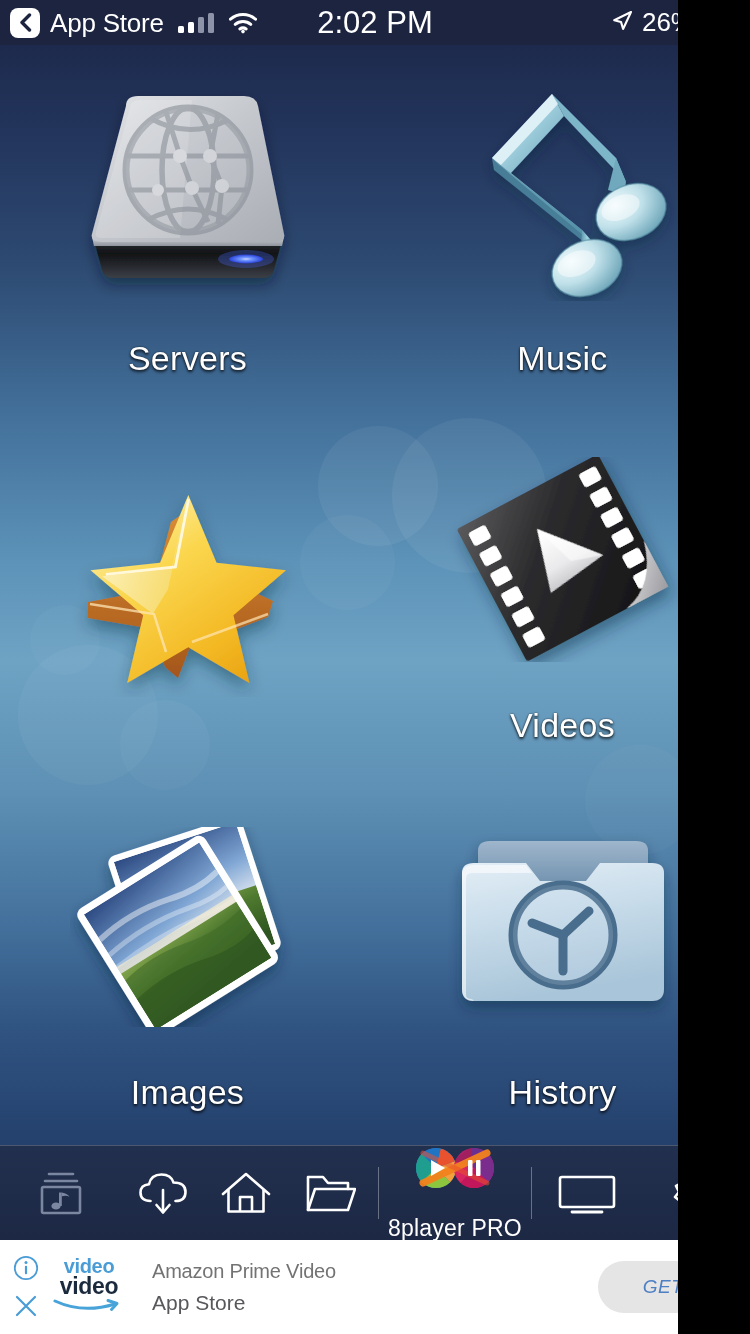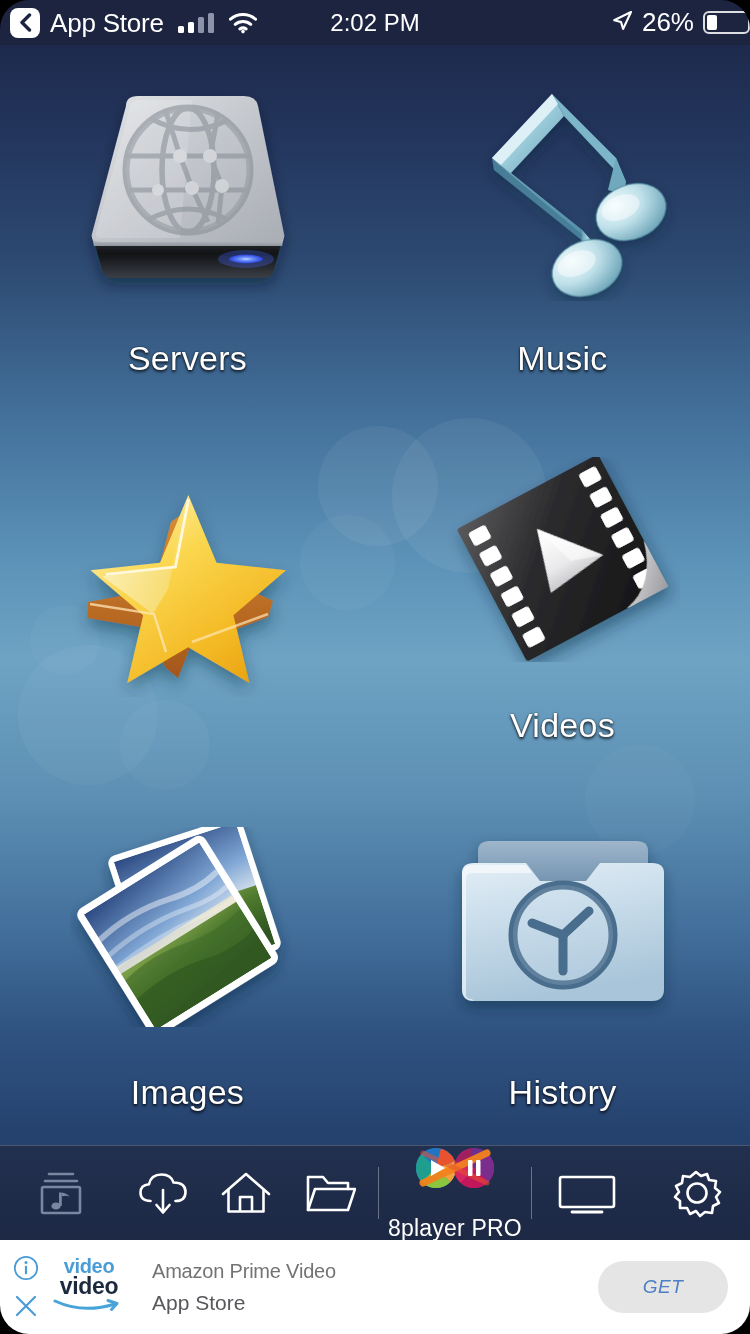--- a/index.html
+++ b/index.html
@@ -2,21 +2,21 @@
 <html><head>
 <meta charset="utf-8">
 <style>
   * { margin:0; padding:0; box-sizing:border-box; }
   html,body { width:750px; height:1334px; overflow:hidden; }
   body {
     font-family:"Liberation Sans", sans-serif;
     background:#000;
     -webkit-font-smoothing:antialiased;
   }
-  #screen { position:relative; width:750px; height:1334px; overflow:hidden;border-radius:29px; }
+  #screen { position:relative; width:678px; height:1334px; overflow:hidden; }
 
   
   .statusbar{
     position:absolute; left:0; top:0; width:750px; height:45px;
     background:#1d2440;
     display:flex; align-items:center;
     color:#fff;
     z-index:40;
   }
   .sb-left{ display:flex; align-items:center; padding-left:10px; gap:0; }
@@ -36,21 +36,21 @@
   .sig-bars i.b2{ height:11px; }
   .sig-bars i.b3{ height:16px; background:#8d93a8; }
   .sig-bars i.b4{ height:20px; background:#8d93a8; }
   .wifi{ margin-left:14px; display:flex; align-items:center; }
 
   .sb-center{
     position:absolute; left:0; right:0; top:0; height:45px;
     display:flex; align-items:center; justify-content:center;
     pointer-events:none;
   }
-  .sb-time{ font-size:24px; font-weight:400; letter-spacing:0px; }
+  .sb-time{ font-size:31px; font-weight:400; letter-spacing:0px; }
 
   .sb-right{
     margin-left:auto; display:flex; align-items:center; gap:9px;
   }
   .sb-batt-pct{ font-size:26px; font-weight:400; }
   .batt{
     position:relative; width:47px; height:23px;
     border:2px solid rgba(255,255,255,.85); border-radius:6px;
     display:flex; align-items:center; padding:2px;
   }

